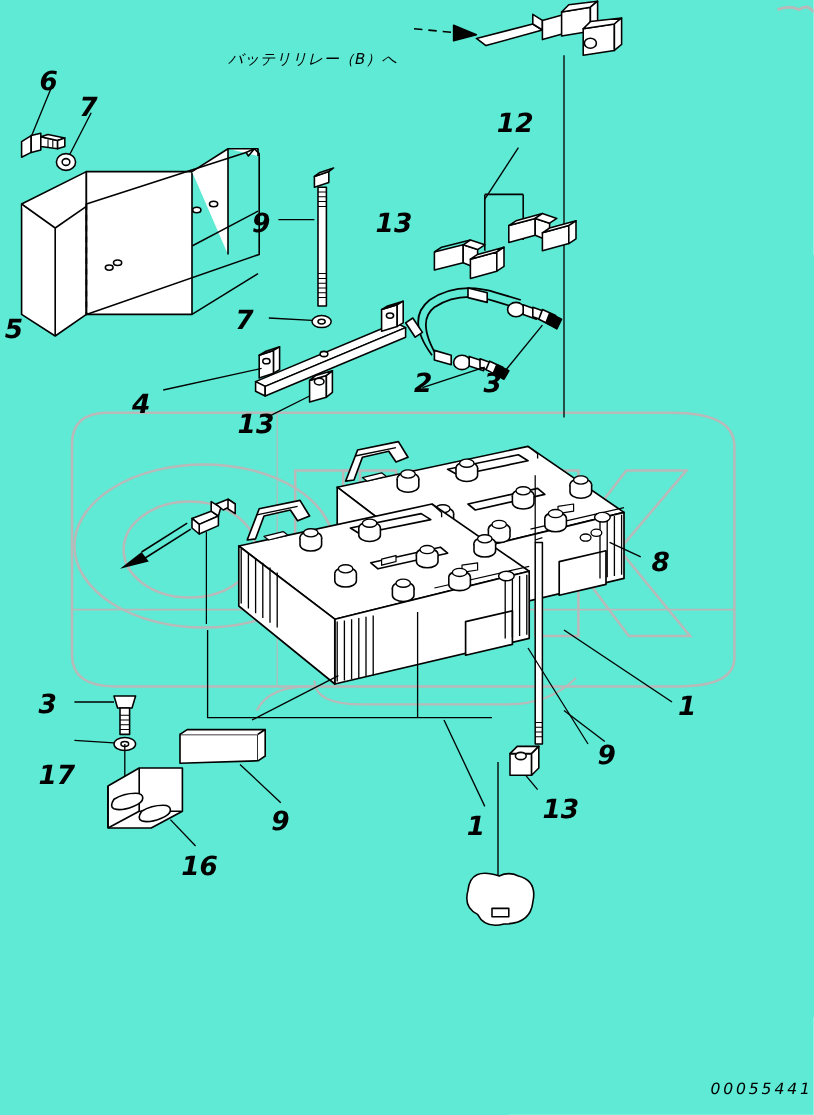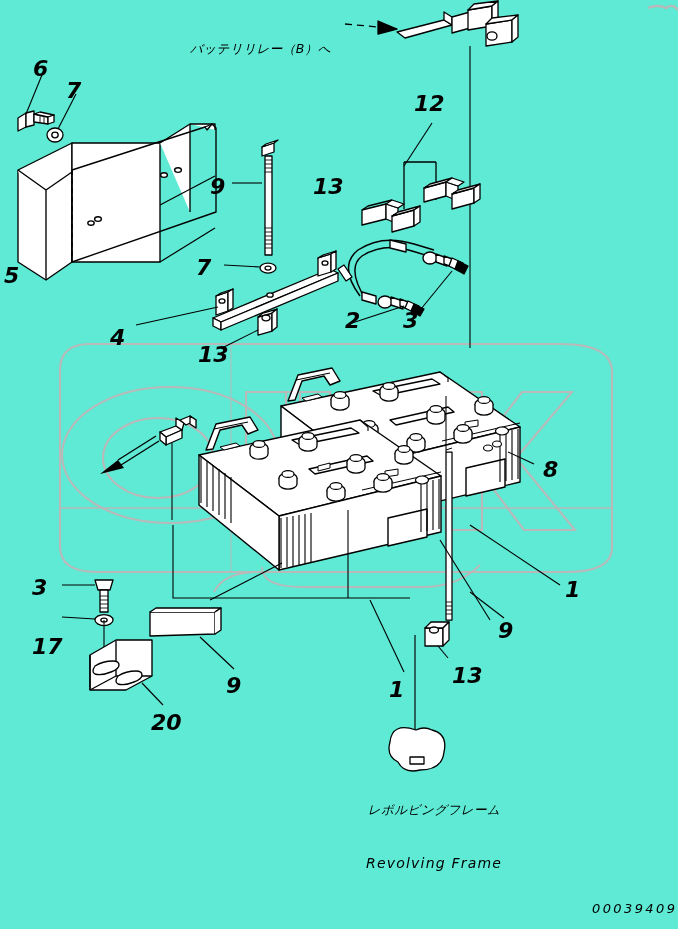--- a/index.html
+++ b/index.html
@@ -329,43 +329,39 @@
       <path d="M200,637 L234,669" stroke-width="1.1" fill="none"></path>
     </g>
 
   </svg>
 
   <div class="cap" style="left:190px;top:4px;">
     <div class="cap-jp">バッテリリレー（B）へ</div>
   </div>
 
 
-  <div class="cap" style="left:366px;top:765px;text-align:center;">
-    <div class="cap-jp">レボルビングフレーム</div>
-    <div class="cap-en">Revolving Frame</div>
-  </div>
-
-  <div class="dwgno" style="left:592px;top:901px;">00039409</div>
+
+  <div class="dwgno" style="left:592px;top:901px;">00055441</div>
 
   <div id="callout-layer">
       <div class="lbl callout" style="left: 33px; top: 58px;">6</div>
       <div class="lbl callout" style="left: 66px; top: 80px;">7</div>
       <div class="lbl callout" style="left: 4px; top: 265px;">5</div>
       <div class="lbl callout" style="left: 210px; top: 176px;">9</div>
       <div class="lbl callout" style="left: 196px; top: 257px;">7</div>
       <div class="lbl callout" style="left: 313px; top: 176px;">13</div>
       <div class="lbl callout" style="left: 414px; top: 93px;">12</div>
       <div class="lbl callout" style="left: 110px; top: 327px;">4</div>
       <div class="lbl callout" style="left: 198px; top: 344px;">13</div>
       <div class="lbl callout" style="left: 345px; top: 310px;">2</div>
       <div class="lbl callout" style="left: 403px; top: 310px;">3</div>
       <div class="lbl callout" style="left: 543px; top: 459px;">8</div>
       <div class="lbl callout" style="left: 565px; top: 579px;">1</div>
       <div class="lbl callout" style="left: 498px; top: 620px;">9</div>
       <div class="lbl callout" style="left: 32px; top: 577px;">3</div>
       <div class="lbl callout" style="left: 32px; top: 636px;">17</div>
       <div class="lbl callout" style="left: 226px; top: 675px;">9</div>
-      <div class="lbl callout" style="left: 151px; top: 712px;">20</div>
+      <div class="lbl callout" style="left: 151px; top: 712px;">16</div>
       <div class="lbl callout" style="left: 389px; top: 679px;">1</div>
       <div class="lbl callout" style="left: 452px; top: 665px;">13</div>
     </div>
 
 </div>
 
 </body></html>

